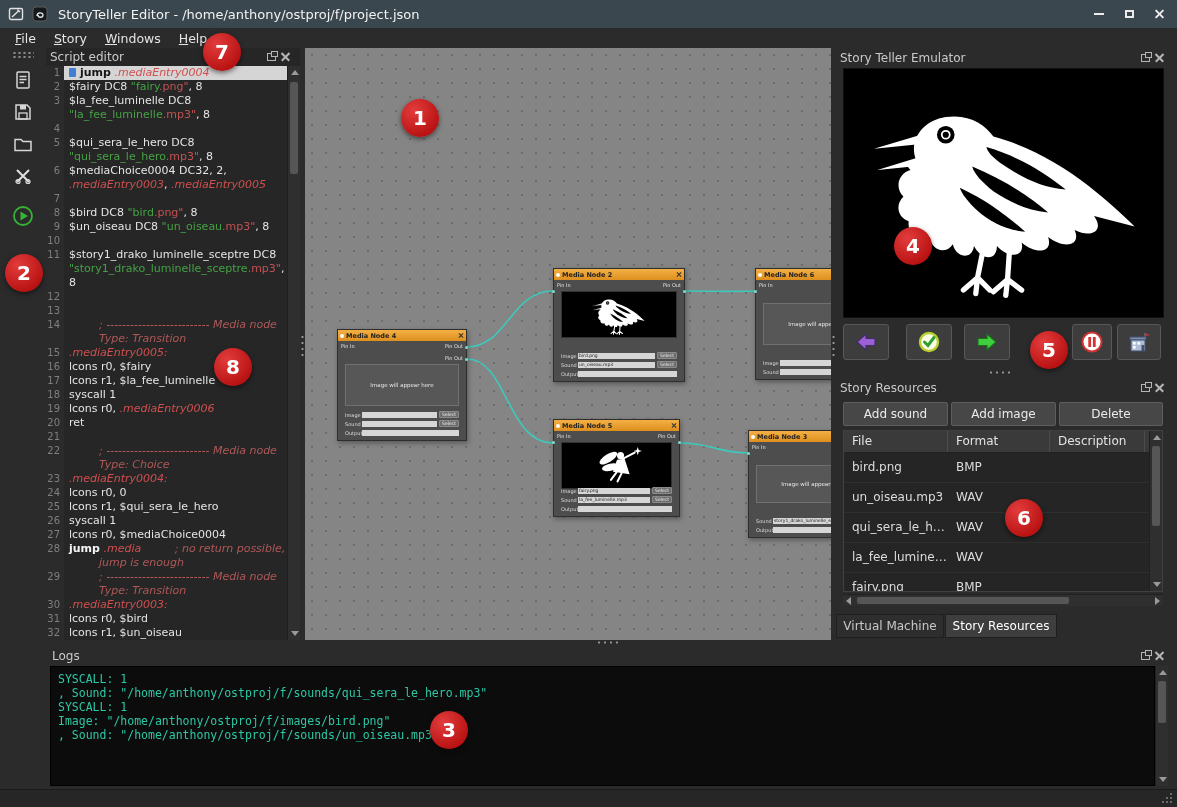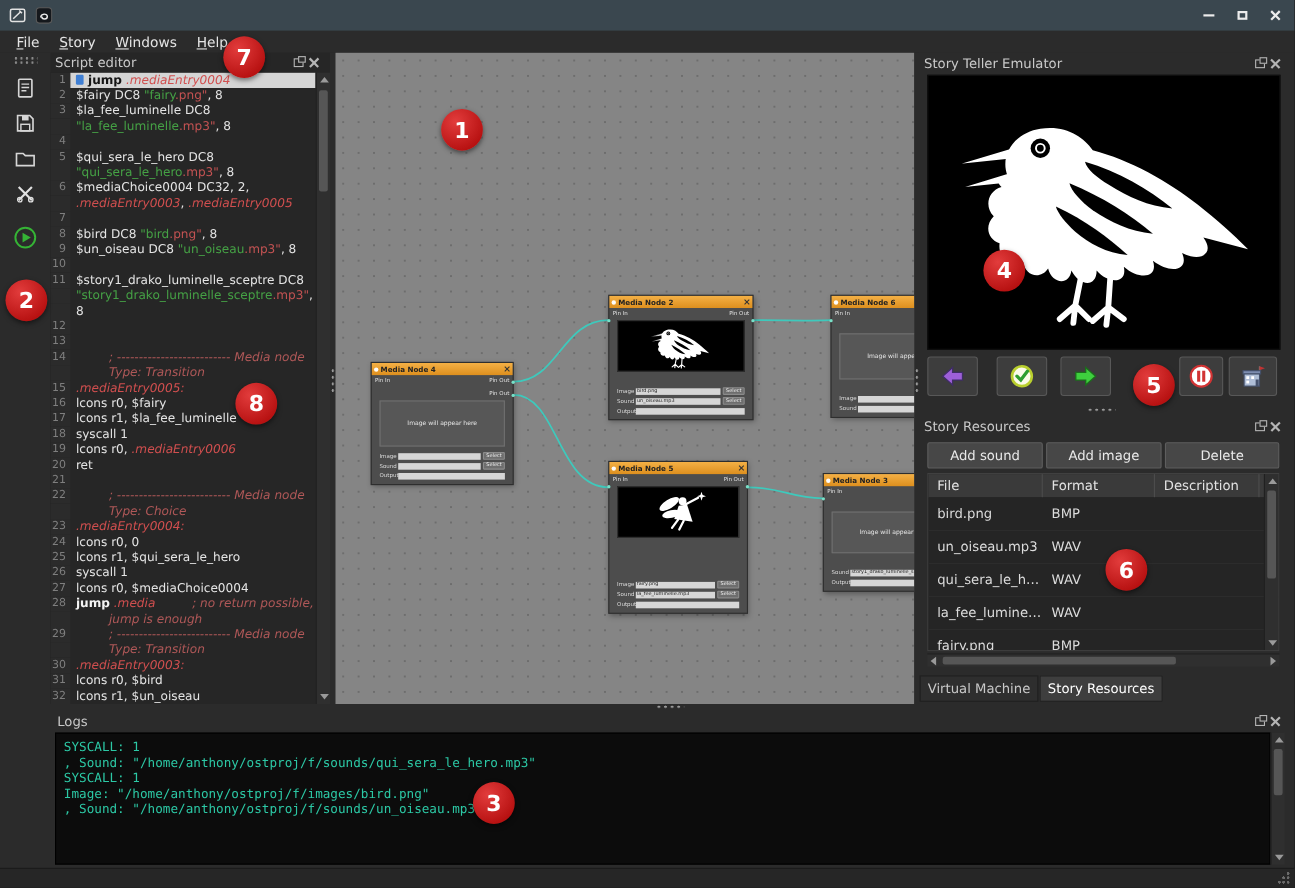--- a/index.html
+++ b/index.html
@@ -178,20 +178,21 @@
           <rect x="1.5" y="2.5" width="13" height="11" rx="1.5" fill="none" stroke="#e2e2e2" stroke-width="1.4"></rect>
           <path d="M4,11 L11,4.5 M9.5,3.5 L12,6" stroke="#e2e2e2" stroke-width="1.4" fill="none"></path>
         </svg>
     </span>
     <span class="ticon">
       <svg width="16" height="16">
           <rect x="1" y="1" width="14" height="14" rx="3" fill="#15181c" stroke="#5a5a5a"></rect>
           <path d="M5,10 C5,6 11,6 11,9 C11,12 6,12 6,9" stroke="#e8e8e8" fill="none" stroke-width="1.3"></path>
         </svg>
     </span>
+    <span class="title-text">StoryTeller Editor - /home/anthony/ostproj/f/project.json</span>
     <div class="winbtns">
       <span class="wbtn">
           <span class="bar"></span>
         </span>
       <span class="wbtn">
           <span class="box"></span>
         </span>
       <span class="wbtn">
           <span class="xwrap">
             <i></i>
@@ -505,21 +506,21 @@
             <span class="nval">un_oiseau.mp3</span>
             <span class="nbtn">Select</span>
           </div>
         <div class="nrow">
             <span class="nlab">Output</span>
             <span class="nval"></span>
           </div>
       </div>
     </div>
 
-    <div class="node" style="left:248px; top:371px; width:127px; height:139px;">
+    <div class="node" style="left:248px; top:371px; width:127px; height:98px;">
       <div class="nhead">
           <span class="ndot"></span>
           <span class="ntitle">Media Node 5</span>
           <span class="nx">
             <i></i>
             <i></i>
           </span>
         </div>
       <span class="pin" style="left:3px; top:13px;">Pin In</span>
       <span class="pin" style="right:3px; top:13px;">Pin Out</span>

